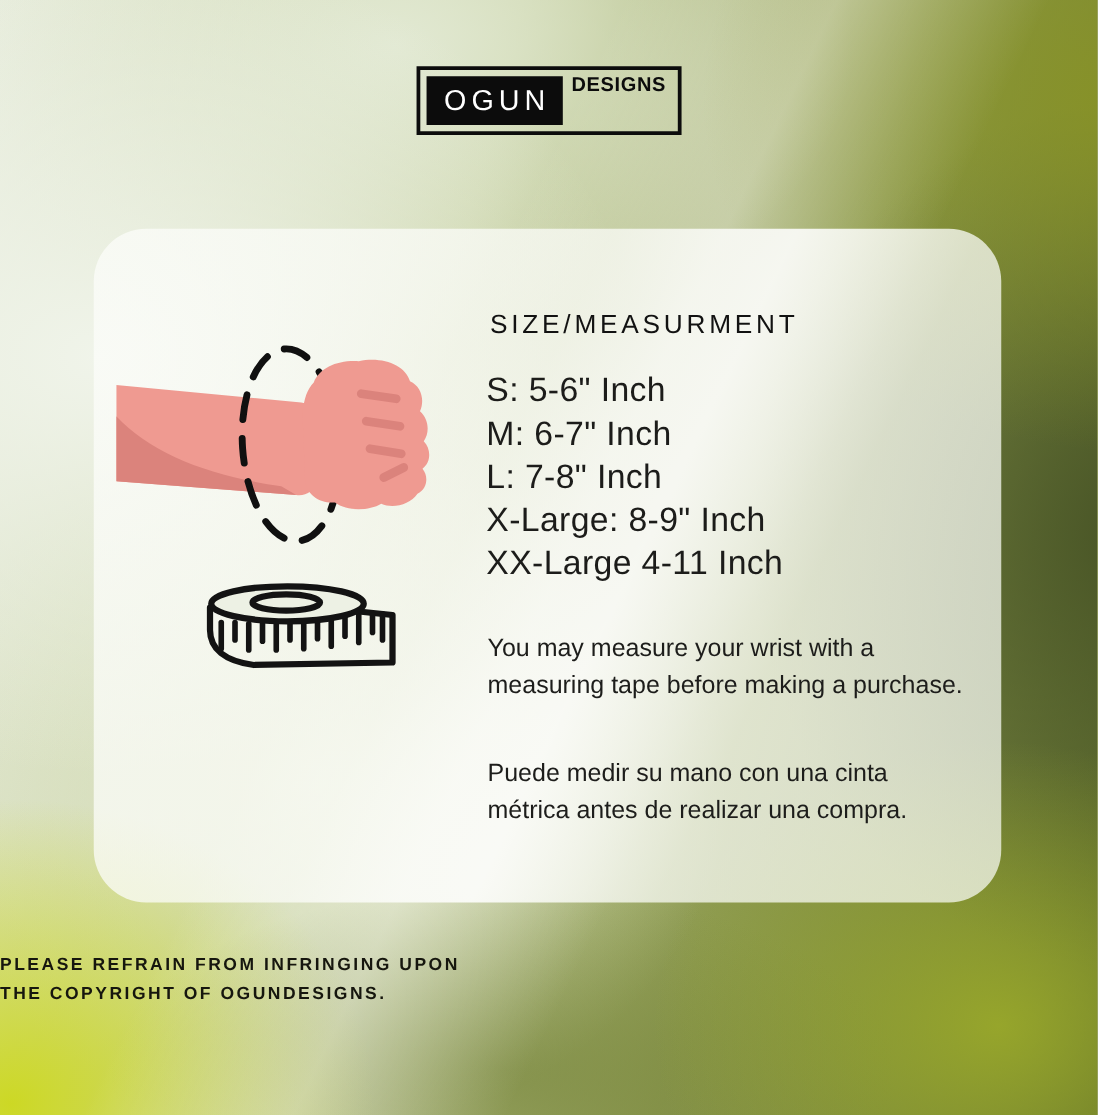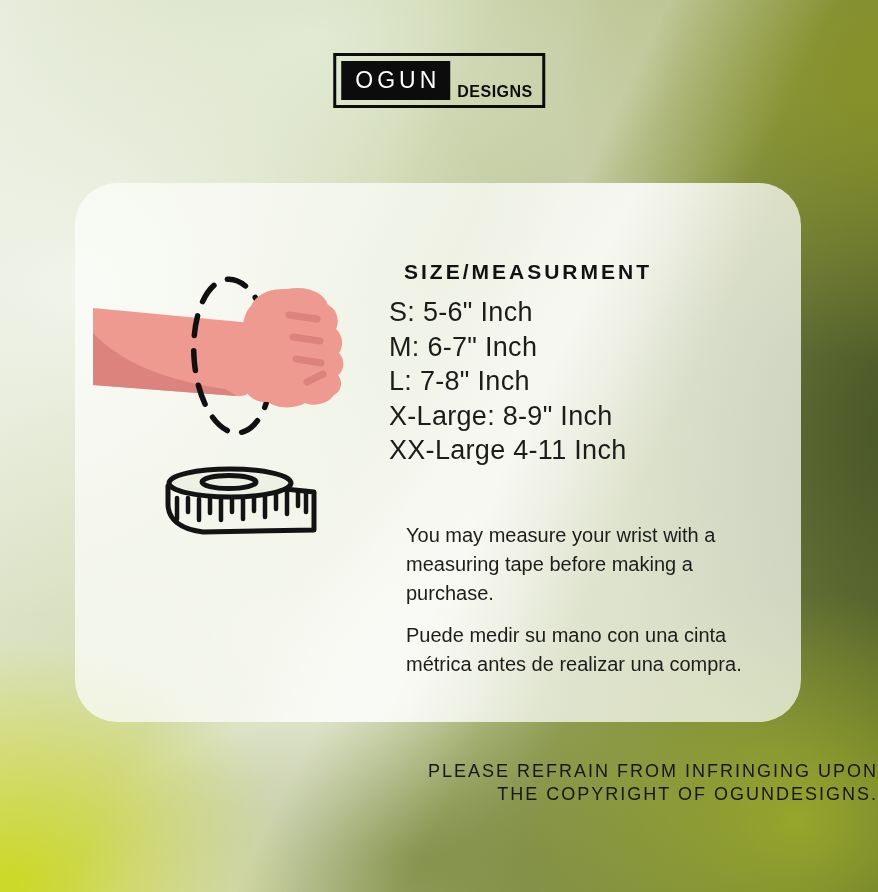--- a/index.html
+++ b/index.html
@@ -17,46 +17,46 @@
       radial-gradient(68% 52% at 9% 32%, rgba(240,244,234,1) 0%, rgba(240,244,234,0) 72%),
       radial-gradient(58% 38% at 36% 4%, rgba(227,234,213,0.95) 0%, rgba(227,234,213,0) 72%),
       radial-gradient(50% 42% at 29% 70%, rgba(228,234,208,0.75) 0%, rgba(228,234,208,0) 75%),
       linear-gradient(104deg, #e7ecdc 0%, #c3cd9a 38%, #8d9a51 68%, #5c6b2d 100%);
   }
   .streak{position:absolute;inset:0;
     background:linear-gradient(116deg, rgba(255,255,255,0) 38%, rgba(255,255,255,0.38) 51%, rgba(255,255,255,0) 64%);}
 
   
   .logo{position:absolute;top:53px;left:50%;transform:translateX(-50%);
-    display:flex;align-items:flex-end;border:3px solid #0c0c0c;padding:5px;gap:7px;}
+    display:flex;align-items:flex-start;border:3px solid #0c0c0c;padding:5px;gap:7px;}
   .logo-left{background:#0c0c0c;color:#ffffff;font-size:23px;font-weight:400;
     letter-spacing:4px;padding:8px 10px 8px 14px;line-height:1;}
   .logo-right{color:#0c0c0c;font-size:16px;font-weight:700;letter-spacing:0.5px;
     line-height:1;padding-right:4px;}
 
   
   .card{position:absolute;left:75px;top:183px;width:726px;height:539px;border-radius:42px;
     background:linear-gradient(116deg, rgba(252,253,250,0.74) 0%, rgba(252,253,250,0.74) 42%,
       rgba(255,255,255,0.88) 57%, rgba(250,252,247,0.75) 72%, rgba(248,251,244,0.73) 100%);}
 
   .arm-svg{position:absolute;left:18px;top:92px;width:255px;height:170px;}
   .tape-svg{position:absolute;left:88px;top:279px;width:160px;height:78px;}
 
-  .heading{position:absolute;left:313px;top:61px;margin:16px;color:#121212;
-    font-size:21px;font-weight:700;letter-spacing:3px;}
+  .heading{position:absolute;left:313px;top:61px;margin:4px;color:#121212;
+    font-size:21px;font-weight:400;letter-spacing:3px;}
   .sizes{position:absolute;left:314px;top:112px;color:#1c1c1a;
     font-size:27px;line-height:34.5px;letter-spacing:0.3px;}
-  .note{position:absolute;left:315px;margin:16px;max-width:385px;color:#1d1d1b;
+  .note{position:absolute;left:315px;margin:0;max-width:385px;color:#1d1d1b;
     font-size:20px;line-height:29px;}
   .note-en{top:322px;}
   .note-es{top:422px;}
 
   
-  .footer{position:absolute;top:760px;left:0;width:100%;text-align:right;color:#16160e;
-    font-size:18px;font-weight:400;letter-spacing:2px;line-height:23px;}
+  .footer{position:absolute;top:760px;left:0;width:100%;text-align:left;color:#16160e;
+    font-size:14px;font-weight:700;letter-spacing:2px;line-height:23px;}
 
   svg .ol{stroke:#131313;fill:none;stroke-linecap:round;stroke-linejoin:round;}
 </style>
 </head>
 <body>
 
 <div class="canvas">
   <div class="bg"></div>
   <div class="streak"></div>
 

